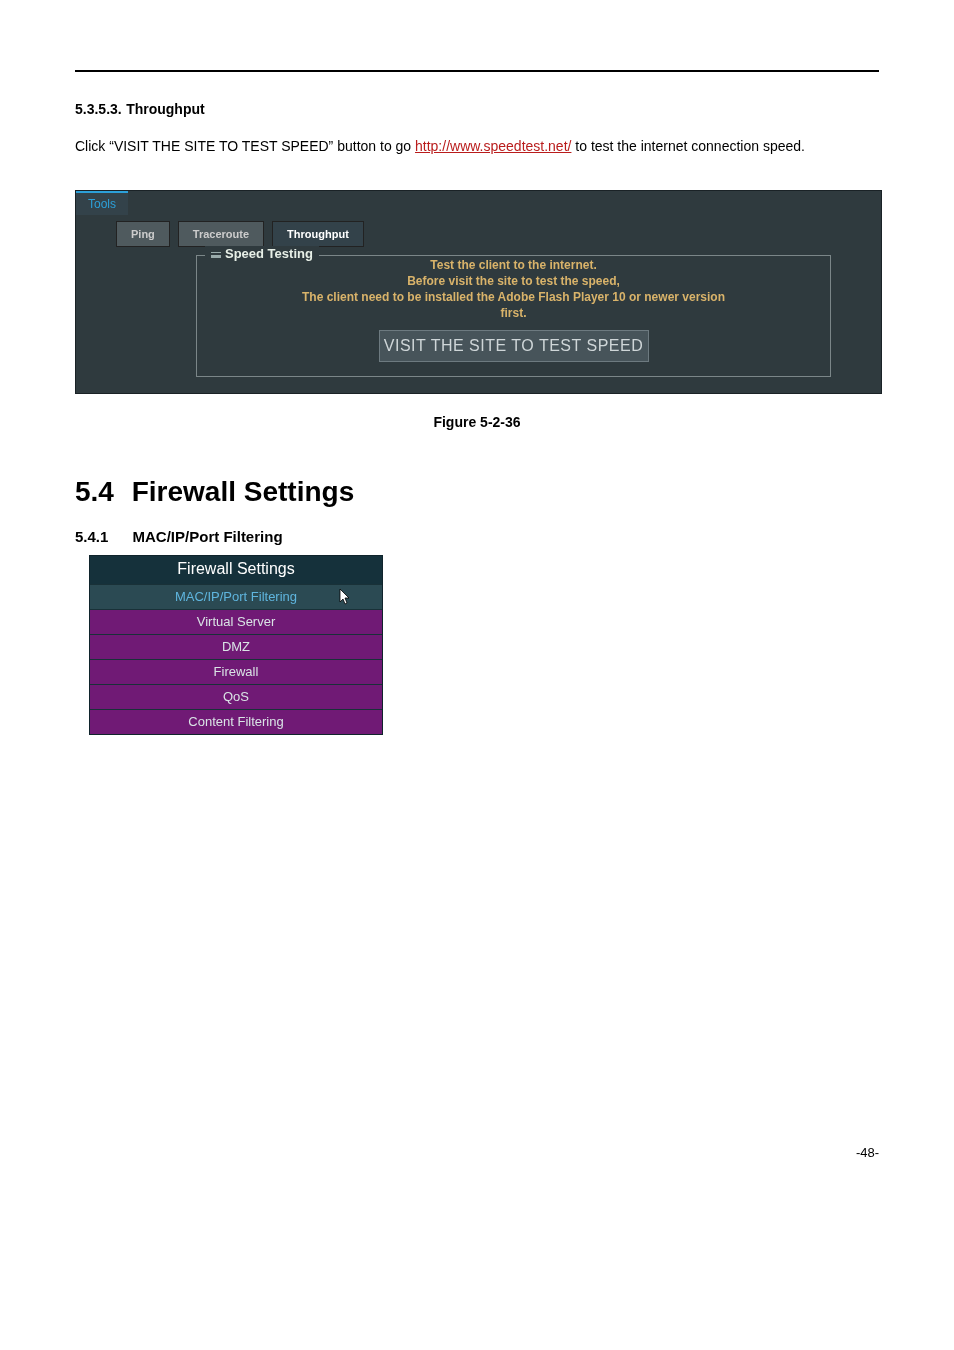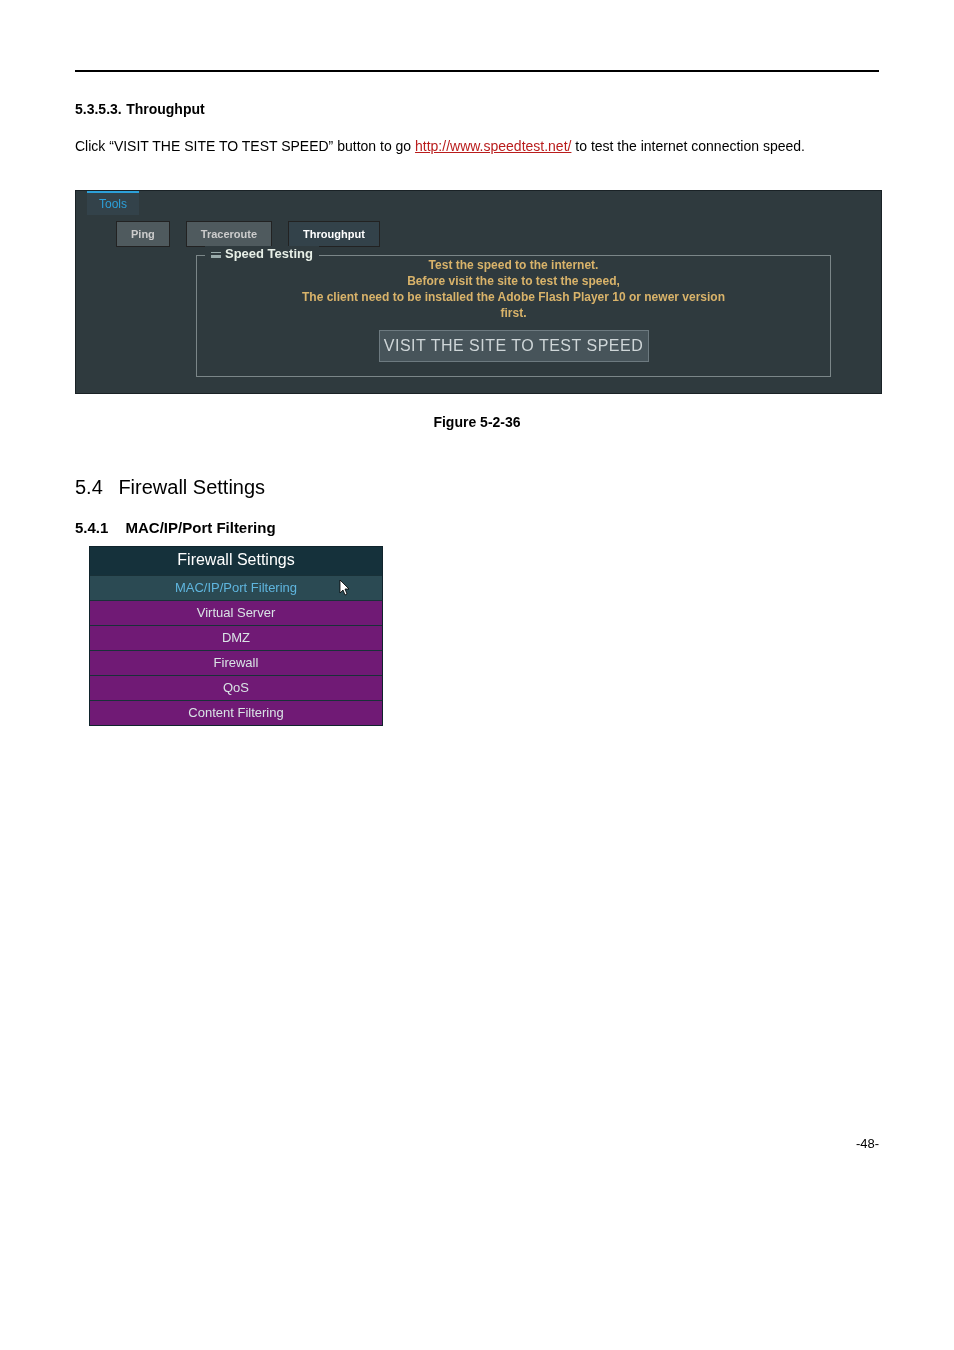--- a/index.html
+++ b/index.html
@@ -44,29 +44,28 @@
     border: 1px solid #1a2226;
     padding: 0 0 12px 0;
   }
   .tools-tab {
     display: inline-block;
     color: #2ca0d9;
     font-size: 12px;
     padding: 4px 12px;
     border-top: 2px solid #2ca0d9;
     background: #33424a;
-    margin-left: 11px;
   }
   .tools-inner {
     margin: 6px 10px 2px 40px;
     background: #2f3a3e;
   }
   .tabbar {
     display: flex;
-    gap: 16px;
+    gap: 8px;
     margin-bottom: 8px;
   }
   .tabbar .tab {
     font-size: 11px;
     padding: 6px 14px;
     color: #ccc;
     background: #4f5a5e;
     border: 1px solid #222;
     margin-right: 0px;
     font-weight: bold;
@@ -120,31 +119,31 @@
     letter-spacing: 0.5px;
   }
   .fig-caption {
     text-align: center;
     font-weight: bold;
     font-size: 14px;
     margin: 20px 0 40px 0;
   }
 
   h2.h2 {
-    font-size: 20px;
-    font-weight: normal;
+    font-size: 28px;
+    font-weight: bold;
     margin: 46px 0 16px 0;
   }
   h2.h2 .num { margin-right: 10px; }
   h3.h3 {
     font-size: 15px;
     font-weight: bold;
     margin: 20px 0 10px 0;
   }
-  h3.h3 .num { margin-right: 13px; }
+  h3.h3 .num { margin-right: 20px; }
 
   
   .fw-menu {
     width: 292px;
     margin: 8px 0 0 14px;
     border: 1px solid #10242c;
   }
   .fw-header {
     background: #15313b;
     color: #fff;
@@ -202,21 +201,21 @@
       <div class="tabbar">
         <div class="tab">Ping</div>
         <div class="tab">Traceroute</div>
         <div class="tab active">Throughput</div>
       </div>
       <div class="fieldset">
         <div class="legend">
           <span class="sig"></span>
           <span>Speed Testing</span>
         </div>
-        <div class="line">Test the speed to the internet.</div>
+        <div class="line">Test the client to the internet.</div>
         <div class="line">Before visit the site to test the speed,</div>
         <div class="line">The client need to be installed the Adobe Flash Player 10 or newer version</div>
         <div class="line">first.</div>
         <div class="visit-btn">VISIT THE SITE TO TEST SPEED</div>
       </div>
     </div>
   </div>
 
   <div class="fig-caption">Figure 5-2-36</div>
 

